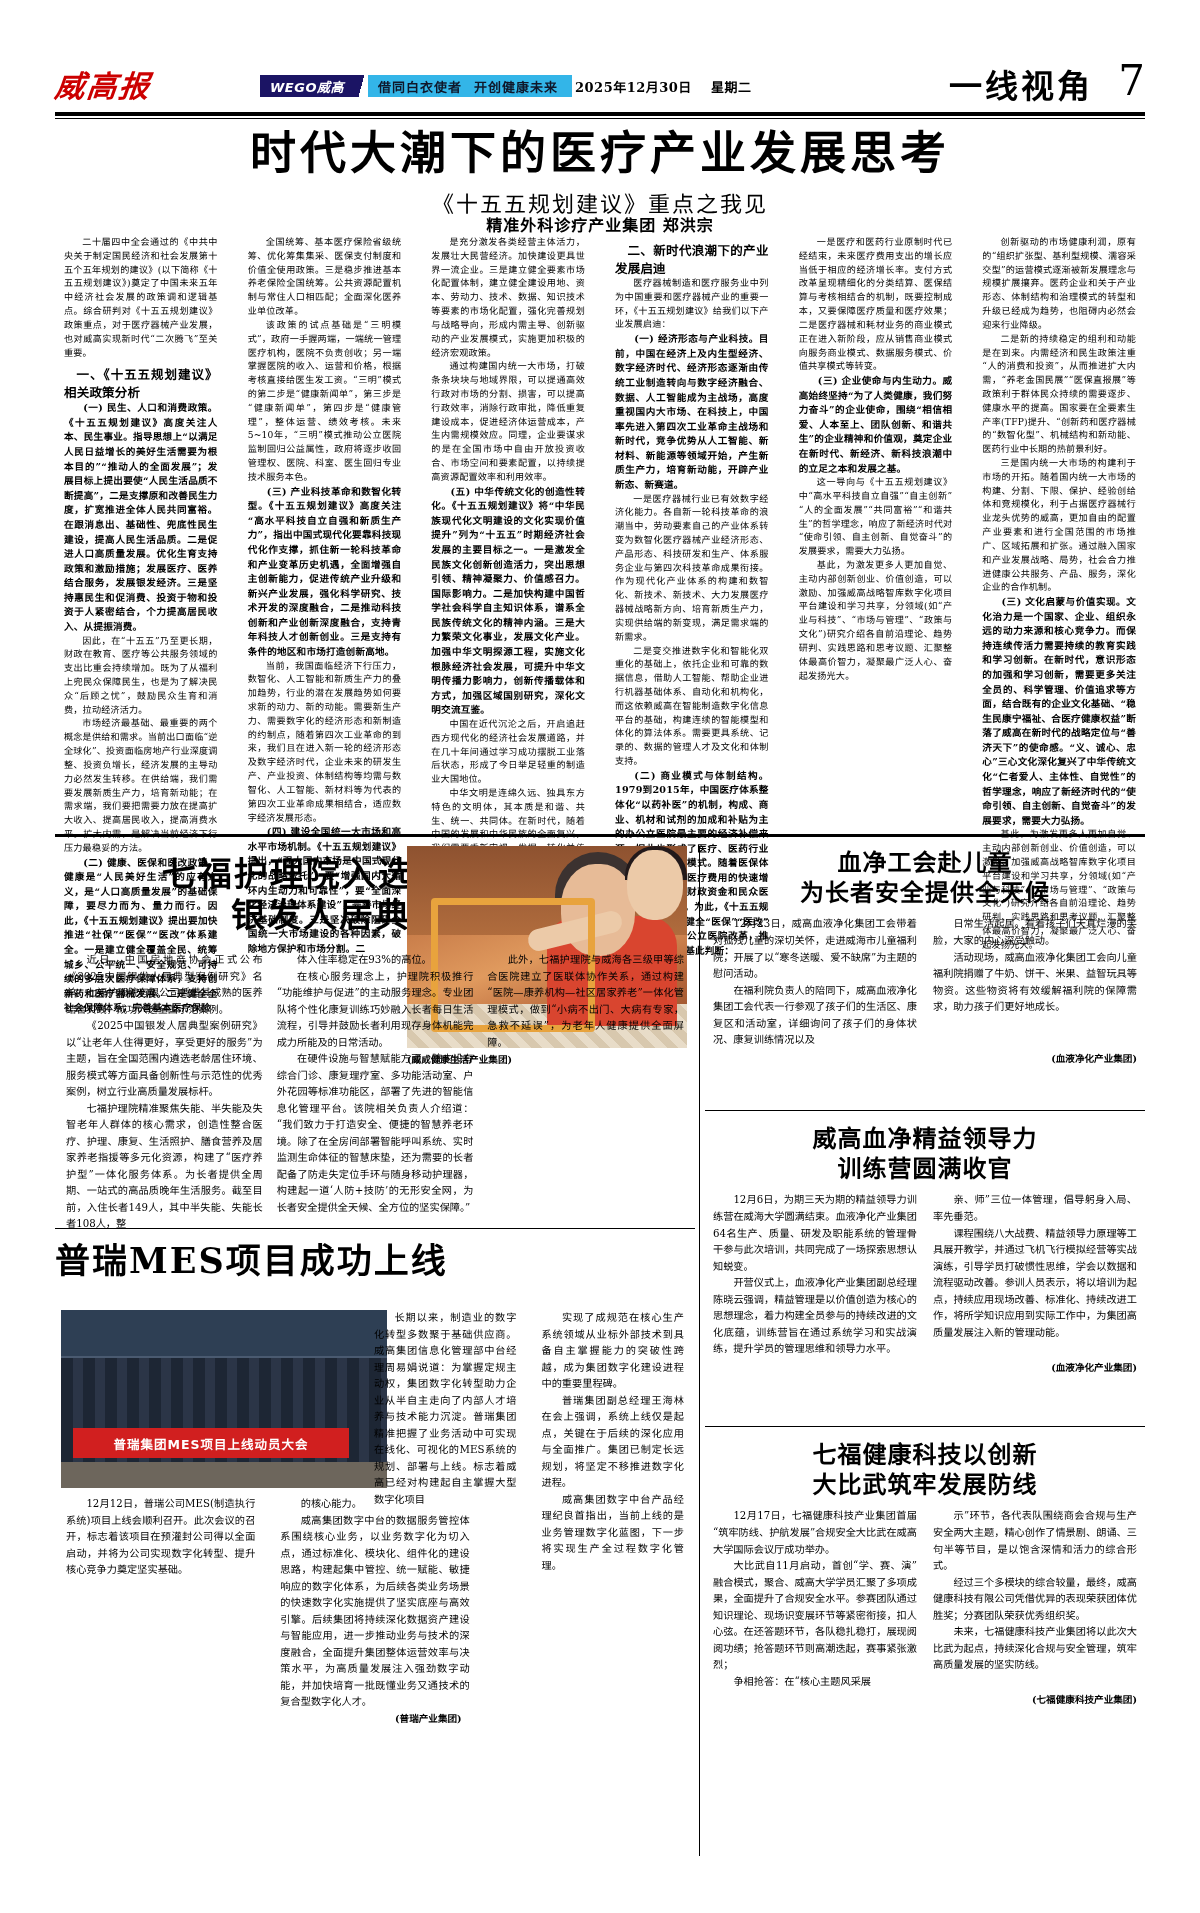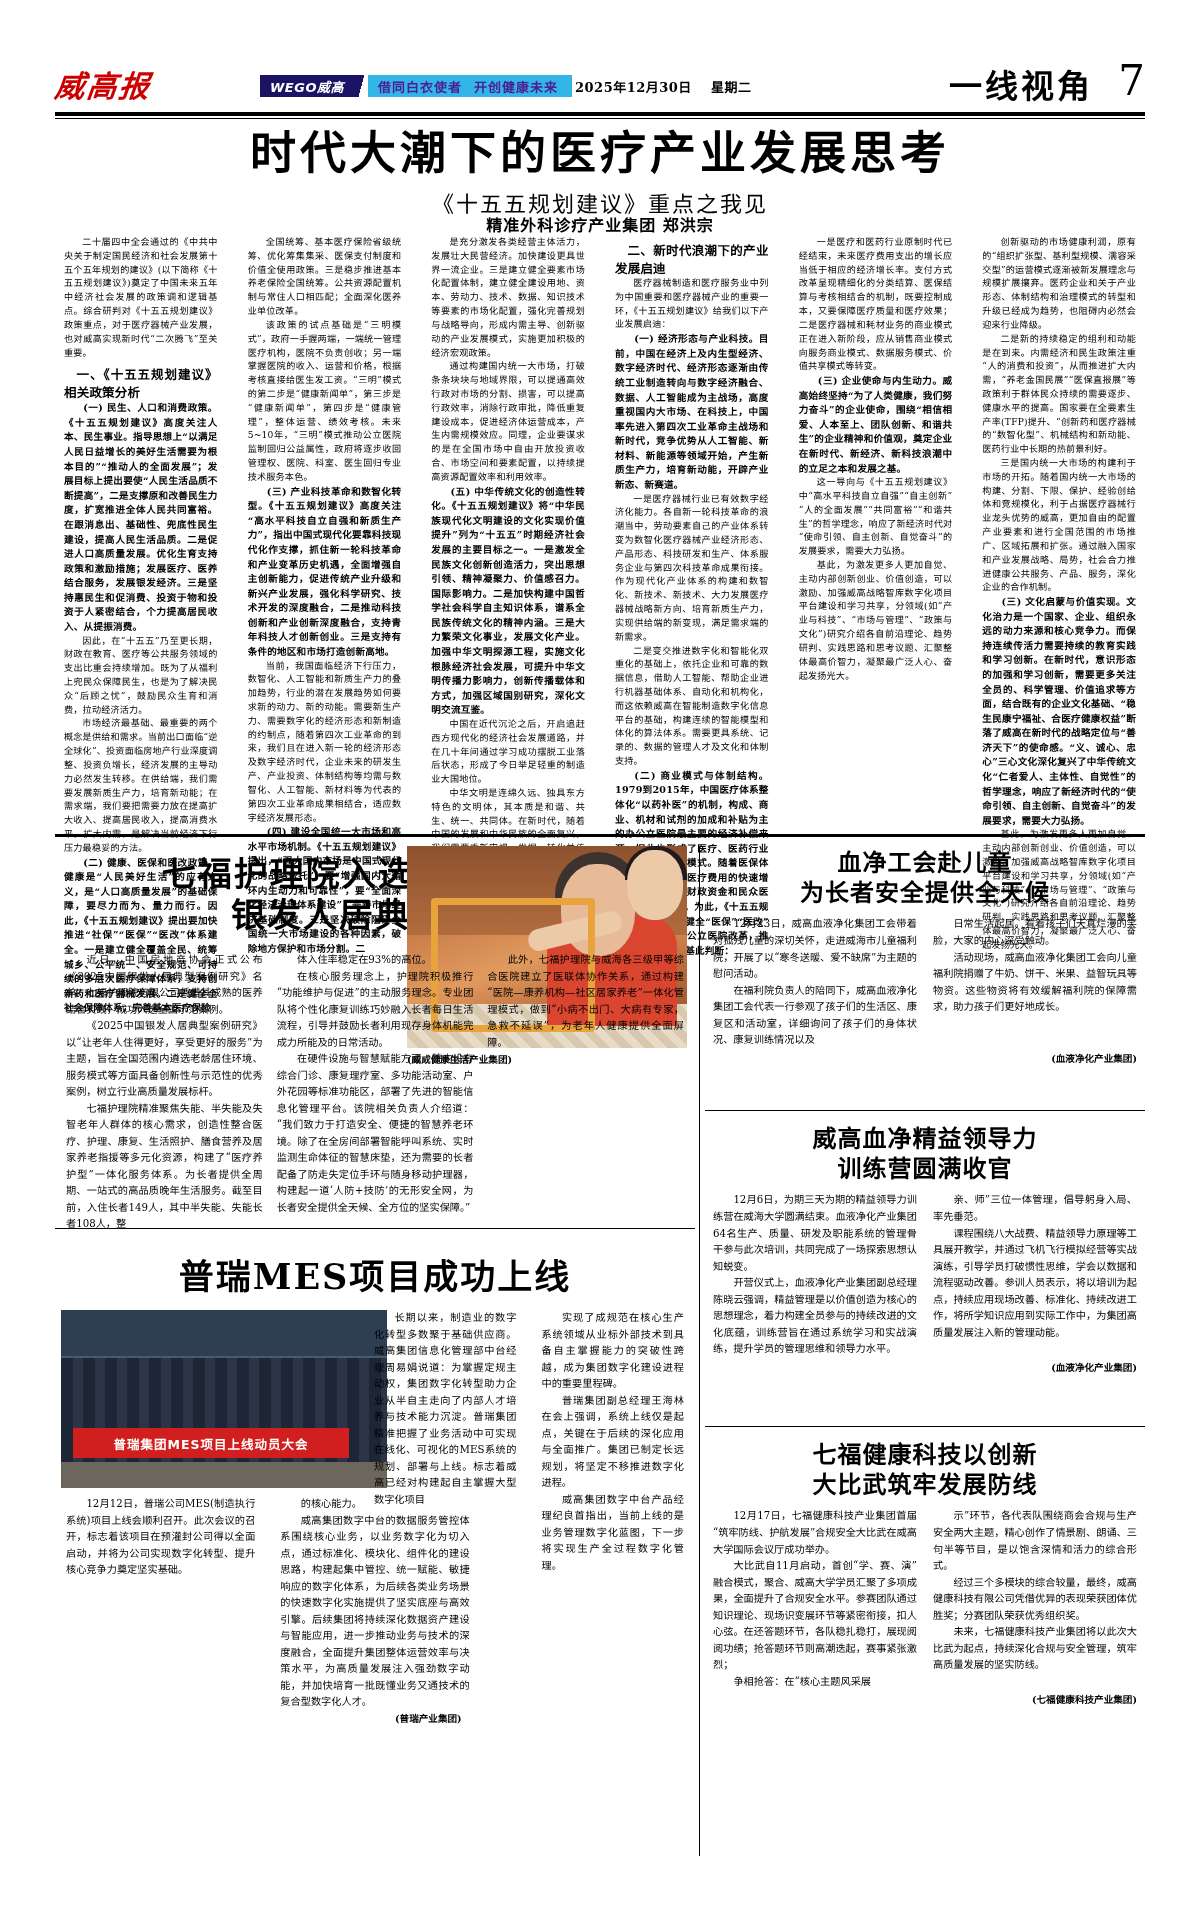--- a/index.html
+++ b/index.html
@@ -21,21 +21,21 @@
     transform:skewX(-6deg);
   }
   .banner{position:absolute;left:205px;top:17px;height:22px;display:flex;align-items:stretch;}
   .banner-dark{
     background:#1b1464;color:#fff;font-style:italic;font-weight:700;
     font-size:13px;padding:0 10px;display:flex;align-items:center;
     letter-spacing:.5px;
   }
   .banner-skew{width:14px;background:linear-gradient(105deg,#1b1464 0 52%,#fff 52% 100%);}
   .banner-light{
-    background:#33b5e8;color:#4c1d95;font-size:13px;font-weight:600;
+    background:#33b5e8;color:#0f172a;font-size:13px;font-weight:600;
     padding:0 14px 0 10px;display:flex;align-items:center;gap:12px;letter-spacing:1px;
   }
   .issue-date{
     position:absolute;left:520px;top:19px;font-size:13px;
     font-family:"DejaVu Serif","Liberation Serif",serif;font-weight:700;
     letter-spacing:.5px;white-space:nowrap;
   }
   .issue-date .dow{margin-left:14px;}
   .section-name{
     position:absolute;right:52px;top:2px;
@@ -127,21 +127,21 @@
   .photoA .arm{position:absolute;right:64px;top:74px;width:96px;height:22px;border-radius:12px;background:#eccaa8;transform:rotate(-14deg);}
   .cred-a{
     position:absolute;left:352px;top:206px;width:280px;text-align:left;
     font-size:9.6px;font-weight:700;
     font-family:"DejaVu Serif","Liberation Serif",serif;
   }
 
   
   .storyB{position:absolute;left:0;top:390px;width:640px;height:620px;}
   .sb-head{
-    width:100%;text-align:center;margin-top:20px;
+    width:100%;text-align:left;margin-top:4px;
     font-size:35px;font-weight:700;line-height:1.2;letter-spacing:2px;
     font-family:"DejaVu Serif","Liberation Serif",serif;
   }
   .photoB{
     position:absolute;left:6px;top:74px;width:300px;height:178px;
     background:linear-gradient(180deg,#2e3f54 0 26%,#4a5a70 26% 60%,#3a4658 60% 100%);
     overflow:hidden;
     padding-left:26px;
   }
   .photoB .row-people{position:absolute;left:0;bottom:26px;width:100%;height:104px;

